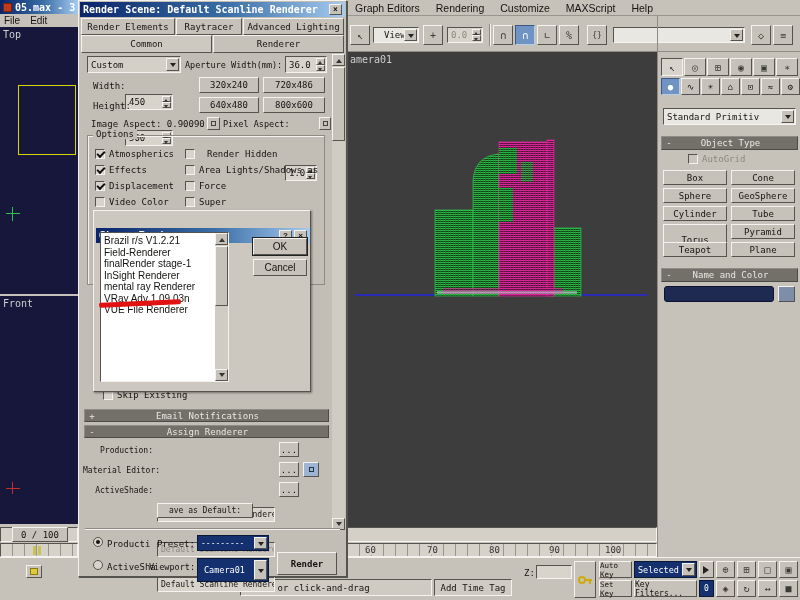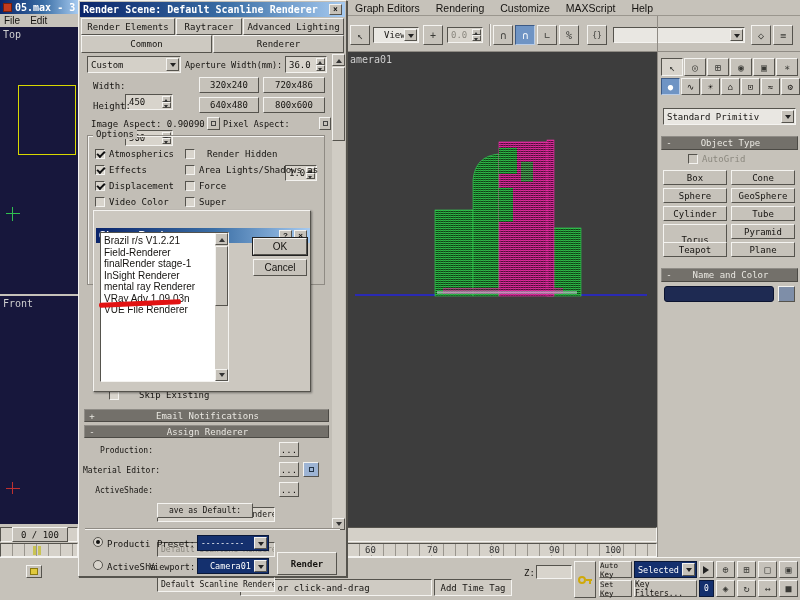--- a/index.html
+++ b/index.html
@@ -341,21 +341,21 @@
       </div>
     <div class="abs" style="left:106px;top:180px;display:flex;align-items:center;gap:4px">
         <span class="cb"></span>
         <span class="lbl" style="position:static">Force</span>
       </div>
     <div class="abs" style="left:106px;top:196px;display:flex;align-items:flex-start;gap:4px">
         <span class="cb"></span>
         <span class="lbl" style="position:static">Super</span>
       </div>
 
-    <div class="abs" style="left:30px;top:389px;display:flex;align-items:flex-start;gap:20px">
+    <div class="abs" style="left:24px;top:389px;display:flex;align-items:flex-start;gap:4px">
       <span class="cb"></span>
       <span style="font-size:9px">Skip Existing</span>
     </div>
 
     <div class="abs rollout" style="left:5px;top:408px;width:245px;height:13px">
       <span class="pm">+</span>
       <span class="rt">Email Notifications</span>
     </div>
     <div class="abs rollout" style="left:5px;top:424px;width:245px;height:13px">
       <span class="pm">-</span>
@@ -384,21 +384,21 @@
     <span class="radio sel" style="left:14px;top:536px"></span>
     <span class="lbl" style="left:28px;top:538px">Producti</span>
     <span class="lbl" style="left:78px;top:538px">Preset:</span>
     <div class="abs navy" style="left:118px;top:534px;width:72px;height:16px;display:flex;align-items:center;padding-left:3px;font-size:8px;border:1px solid #0a1838">
       <span>---------</span>
       <span class="ddbtn"></span>
     </div>
     <span class="radio" style="left:14px;top:559px"></span>
     <span class="lbl" style="left:28px;top:561px">ActiveSha</span>
     <span class="lbl" style="left:70px;top:561px;font-size:8.5px">Viewport:</span>
-    <div class="abs navy" style="left:118px;top:557px;width:72px;height:16px;display:flex;align-items:center;padding-left:12px;font-size:8.5px;border:1px solid #0a1838">
+    <div class="abs navy" style="left:118px;top:557px;width:72px;height:24px;display:flex;align-items:center;padding-left:6px;font-size:8.5px;border:1px solid #0a1838">
       <span>Camera01</span>
       <span class="ddbtn"></span>
     </div>
     <div class="abs out btn" style="left:198px;top:551px;width:60px;height:23px;font-weight:bold">Render</div>
   </div>
 
   <div class="abs out win" style="left:93px;top:210px;width:218px;height:182px;z-index:20;background:#ccc8c0;box-shadow:1px 1px 2px rgba(0,0,0,.4)">
     <div class="abs tb" style="left:2px;top:17px;width:214px;height:15px;font-family:Liberation Sans, sans-serif">
       <span style="flex:1">Choose Renderer</span>
       <span class="out btn" style="width:13px;height:11px;color:#111;font-size:8px;margin-right:2px">?</span>

